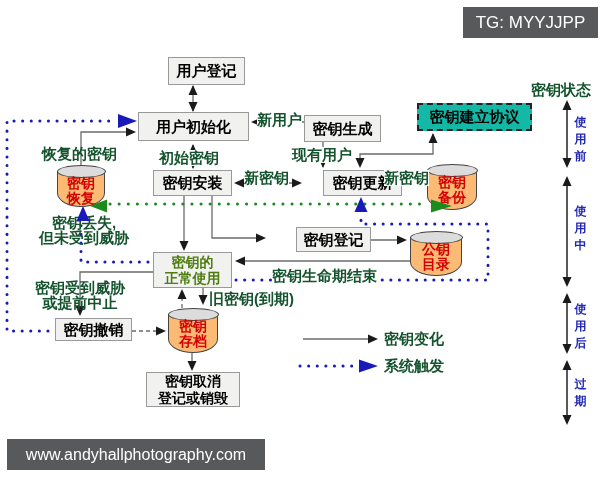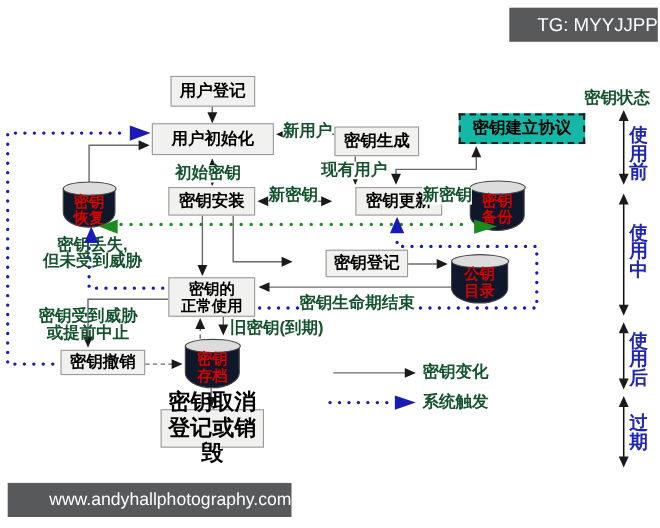--- a/index.html
+++ b/index.html
@@ -4,35 +4,35 @@
 <style>
   html,body { margin:0; padding:0; background:#fff; }
   #stage { position:relative; width:600px; height:480px; background:#ffffff;
            font-family:"Liberation Sans", sans-serif; overflow:hidden; }
   svg.layer { position:absolute; left:0; top:0; }
   .box { position:absolute; background:#f1f1f0; border:1px solid #999;
          display:flex; align-items:center; justify-content:center; text-align:center;
          font-weight:bold; font-size:15px; color:#000; box-sizing:border-box; line-height:1.15; }
   .box span { white-space:pre-line; }
   .box.dashed { border:2px dashed #222; background:#14b8a6; }
-  .box.blue-text span { color:#000000; }
-  .cyl { position:absolute; box-sizing:border-box; background:#0f172a; border:1.5px solid #444;
+  .box.blue-text span { color:#4d7c0f; }
+  .cyl { position:absolute; box-sizing:border-box; background:#fdba74; border:1.5px solid #444;
          border-radius:0 0 50% 50% / 0 0 14px 14px; }
   .cyl::before { content:""; position:absolute; left:-1.5px; right:-1.5px; top:-7px; height:13px;
          background:#dcdcdc; border:1.5px solid #444; border-radius:50%; box-sizing:border-box; }
   .cyl span { position:relative; display:block; text-align:center; margin-top:4px;
          font-weight:bold; font-size:14px; color:#d40000; white-space:pre-line; line-height:1.1; }
   .lbl { position:absolute; font-weight:bold; font-size:15px; color:#14532d;
          white-space:pre-line; line-height:1.05; }
   .lbl.bgw { background:#fff; }
   .lbl.center { text-align:center; line-height:15px; }
-  .stage-lbl { position:absolute; width:17px; font-weight:bold; font-size:17px; color:#2026b4;
+  .stage-lbl { position:absolute; width:17px; font-weight:bold; font-size:12px; color:#2026b4;
          line-height:17px; text-align:center; word-break:break-all; }
   .wm { position:absolute; background:#58595b; color:#fff; display:flex;
-        align-items:center; justify-content:flex-end; }
+        align-items:center; justify-content:center; }
   #wm-top { left:463px; top:7px; width:135px; height:31px; font-size:17px; }
   #wm-bottom { left:7px; top:439px; width:258px; height:31px; font-size:16px; }
 </style>
 </head>
 <body>
 
 <div id="stage">
 
   <svg class="layer" width="600" height="480">
     <g stroke="#6b6b6b" stroke-width="1.3" fill="none">
@@ -99,21 +99,21 @@
       <polyline points="48,331 7,331 7,121 116,121"></polyline>
       <polyline points="148,262 81,262 81,222"></polyline>
       <polyline points="236,280 488,280 488,224 361,224 361,216"></polyline>
       <line x1="300" y1="366" x2="353" y2="366"></line>
     </g>
     <g stroke="#1d8a1d" stroke-width="3" fill="none" stroke-linecap="round" stroke-dasharray="0.1 9">
       <line x1="110" y1="204" x2="427" y2="204"></line>
     </g>
   </svg>
 
-  <div class="box" style="left:155px; top:57px; width:77px; height:28px;margin-top:12px;">
+  <div class="box" style="left:168px; top:57px; width:77px; height:28px;">
     <span>用户登记</span>
   </div>
   <div class="box" style="left:304px; top:115px; width:77px; height:27px;">
     <span>密钥生成</span>
   </div>
   <div class="box" style="left:138px; top:112px; width:111px; height:29px;">
     <span>用户初始化</span>
   </div>
   <div class="box dashed" style="left:417px; top:103px; width:115px; height:28px;">
     <span>密钥建立协议</span>
@@ -127,21 +127,21 @@
   <div class="box" style="left:268px; top:227px; width:75px; height:25px;margin-left:28px;">
     <span>密钥登记</span>
   </div>
   <div class="box blue-text" style="left:153px; top:252px; width:79px; height:36px; font-size:14px;">
     <span>密钥的
 正常使用</span>
   </div>
   <div class="box" style="left:55px; top:318px; width:77px; height:23px;">
     <span>密钥撤销</span>
   </div>
-  <div class="box" style="left:146px; top:372px; width:94px; height:35px; font-size:20px;">
+  <div class="box" style="left:146px; top:372px; width:94px; height:35px; font-size:14px;">
     <span>密钥取消
 登记或销毁</span>
   </div>
 
   <div class="cyl" style="left:57px; top:171px; width:48px; height:36px;">
     <span>密钥
 恢复</span>
   </div>
   <div class="cyl" style="left:427px; top:170px; width:50px; height:40px;">
     <span>密钥
@@ -149,20 +149,21 @@
   </div>
   <div class="cyl" style="left:410px; top:237px; width:52px; height:39px;">
     <span>公钥
 目录</span>
   </div>
   <div class="cyl" style="left:168px; top:314px; width:50px; height:39px;">
     <span>密钥
 存档</span>
   </div>
 
+  <div class="lbl" style="left:42px; top:146px;">恢复的密钥</div>
   <div class="lbl bgw" style="left:159px; top:150px;">初始密钥</div>
   <div class="lbl bgw" style="left:257px; top:113px;font-family:Liberation Serif, serif;">新用户</div>
   <div class="lbl bgw" style="left:292px; top:147px;">现有用户</div>
   <div class="lbl bgw" style="left:244px; top:170px;">新密钥</div>
   <div class="lbl bgw" style="left:384px; top:170px;">新密钥</div>
   <div class="lbl center" style="left:20px; top:215px; width:128px;">密钥丢失,
 但未受到威胁</div>
   <div class="lbl center" style="left:16px; top:280px; width:128px;">密钥受到威胁
 或提前中止</div>
   <div class="lbl bgw" style="left:272px; top:268px;">密钥生命期结束</div>

